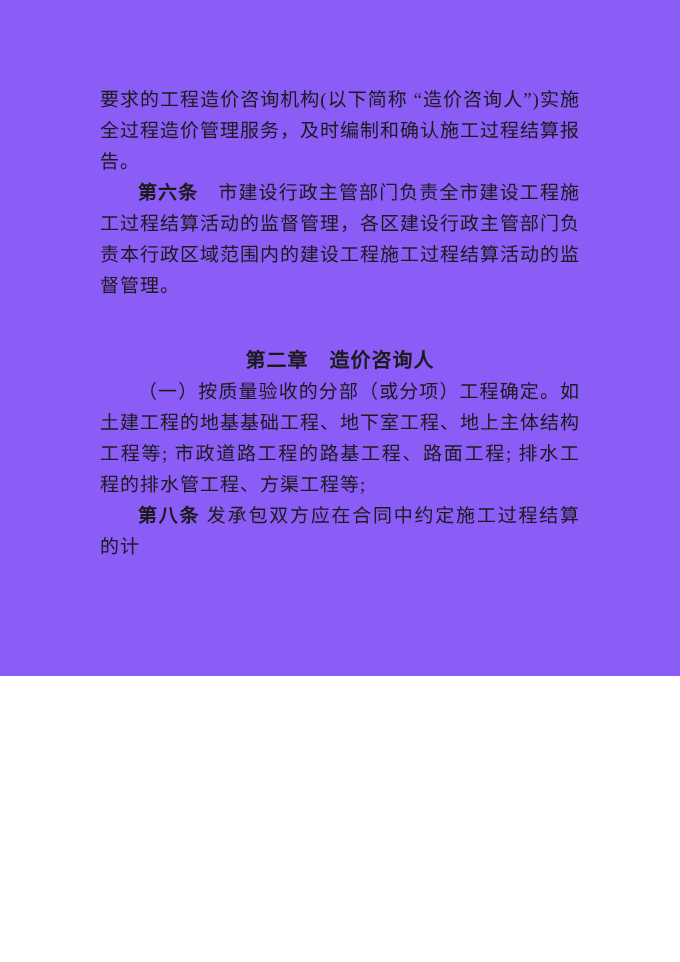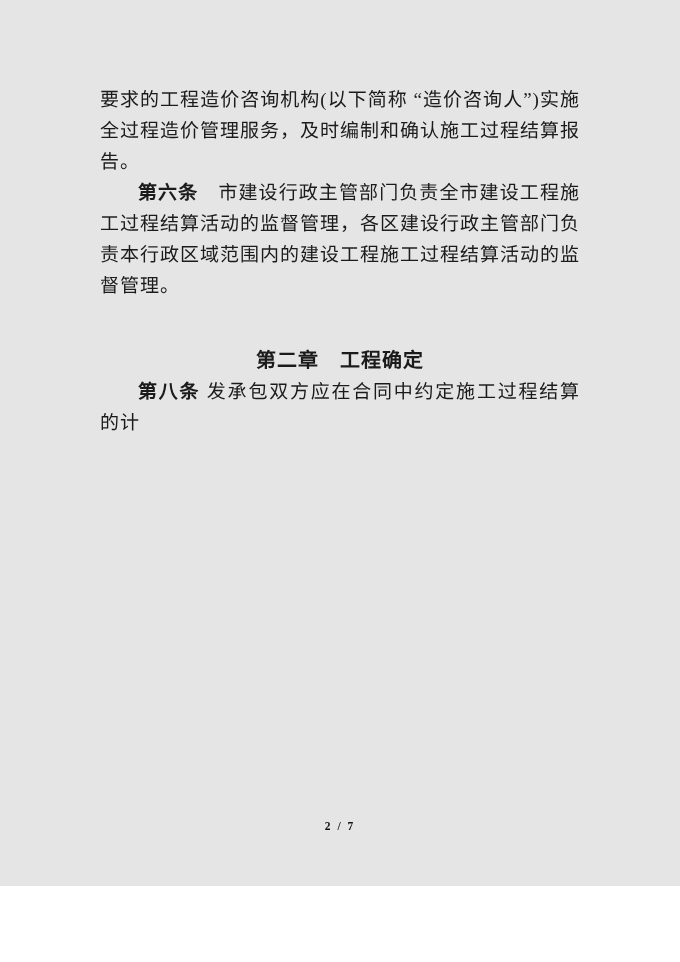--- a/index.html
+++ b/index.html
@@ -3,22 +3,22 @@
 <meta charset="utf-8">
 <style>
   html, body {
     margin: 0;
     padding: 0;
     background: #ffffff;
   }
   .page {
     position: relative;
     width: 680px;
-    height: 886px;
-    background: #e5e5e5;
+    height: 676px;
+    background: #8b5cf6;
     overflow: hidden;
     font-family: "Liberation Serif", "DejaVu Serif", serif;
     color: #1b1b1b;
   }
   .content {
     position: absolute;
     left: 100px;
     right: 100px;
     top: 84px;
     font-size: 19px;
@@ -63,23 +63,24 @@
 <body>
 
 <div class="page">
   <div class="content">
 
     <p class="para continuation"><span class="article-lead"></span><span>要求的工程造价咨询机构(以下简称 “造价咨询人”)实施全过程造价管理服务，及时编制和确认施工过程结算报告。</span></p>
 
 
     <p class="para"><span class="article-lead">第六条　</span><span>市建设行政主管部门负责全市建设工程施工过程结算活动的监督管理，各区建设行政主管部门负责本行政区域范围内的建设工程施工过程结算活动的监督管理。</span></p>
 
-    <h2 class="chapter-heading">第二章　工程确定</h2>
+    <h2 class="chapter-heading">第二章　造价咨询人</h2>
 
 
+    <p class="para"><span class="article-lead"></span><span>（一）按质量验收的分部（或分项）工程确定。如土建工程的地基基础工程、地下室工程、地上主体结构工程等; 市政道路工程的路基工程、路面工程; 排水工程的排水管工程、方渠工程等;</span></p>
 
 
 
     <p class="para"><span class="article-lead">第八条 </span><span>发承包双方应在合同中约定施工过程结算的计</span></p>
 
   </div>
 
   <div class="footer">2 / 7</div>
 </div>
 

